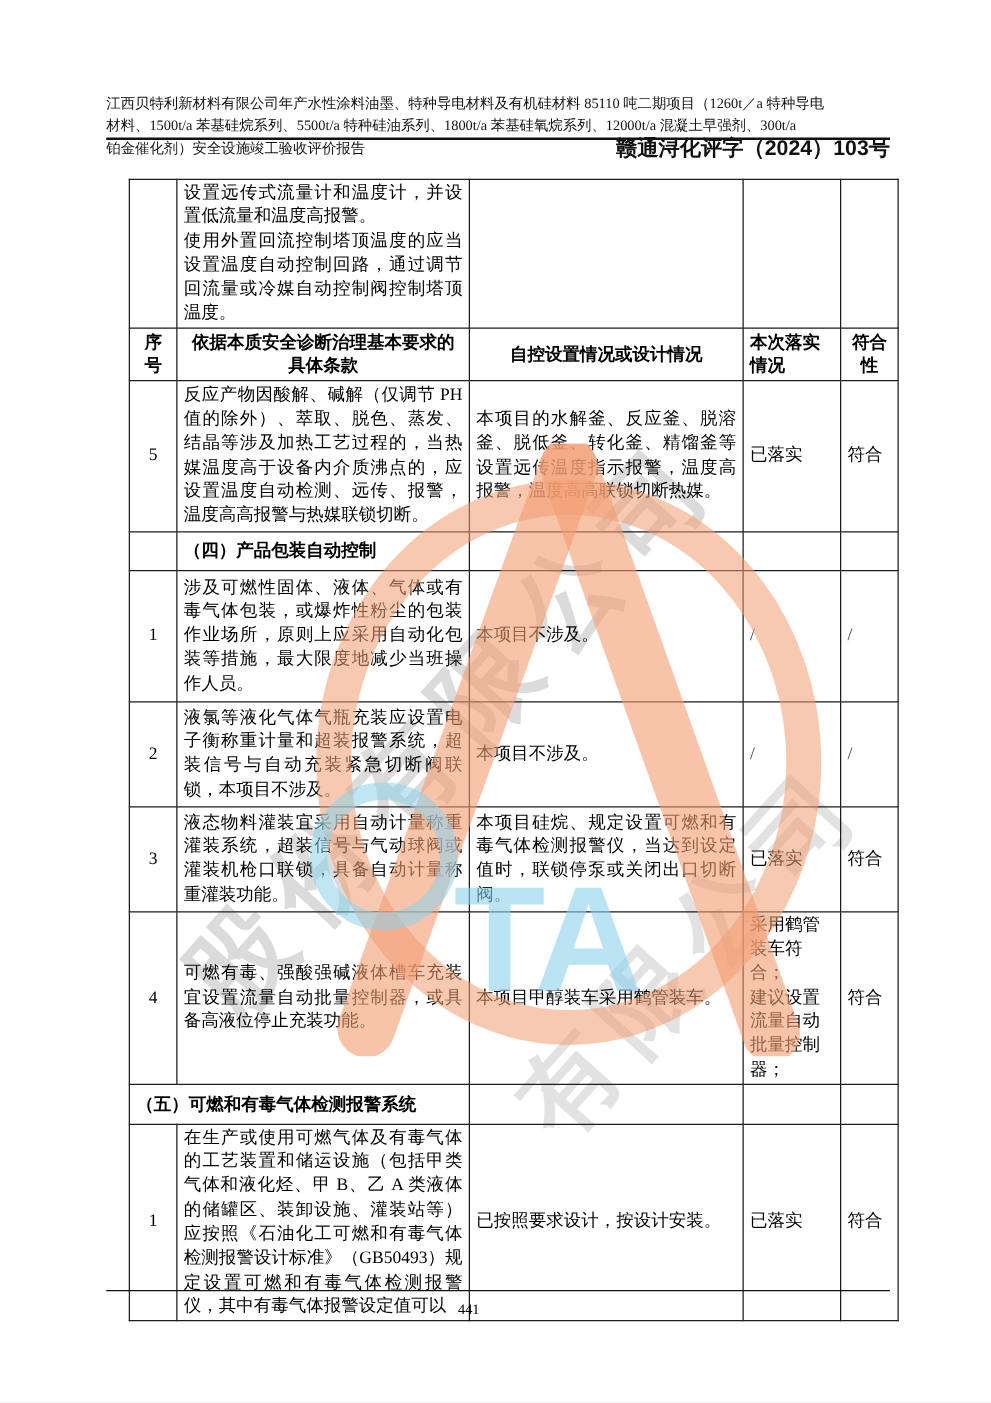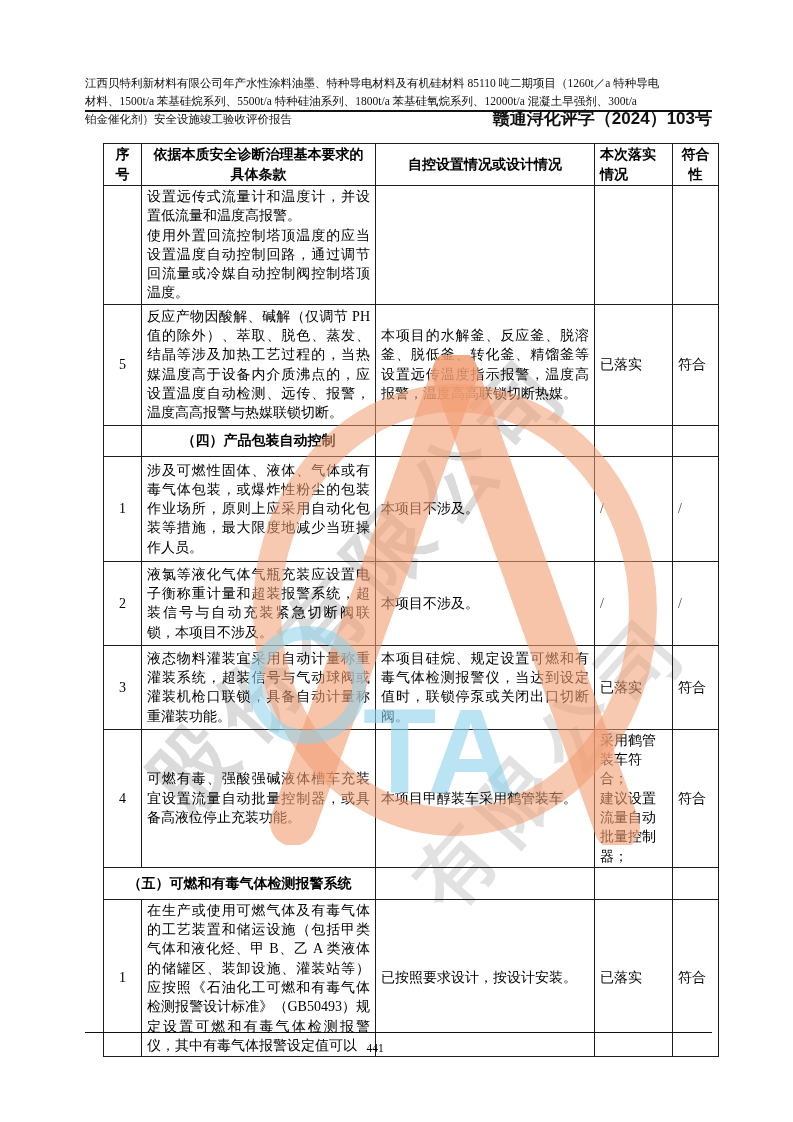--- a/index.html
+++ b/index.html
@@ -54,21 +54,21 @@
   }
   td.th-left { text-align:left; padding:2px 3px; }
   td.num  { text-align:center; }
   td.clause { text-align:justify; vertical-align:top; white-space:pre-line; padding:2px 5px 1px 6px; }
   td.ctrl { text-align:justify; white-space:pre-line; padding:1px 5px 1px 6px; }
   td.impl, td.conf { text-align:left; white-space:pre-line; }
   td.vtop { vertical-align:top; }
   td.slash { color:#444; font-size:13px; }
   td.section {
     font-family:Liberation Sans, sans-serif; font-weight:bold;
-    text-align:center; padding-left:11px; font-size:14px;
+    text-align:left; padding-left:11px; font-size:14px;
   }
   td.section2 { padding-left:22px;margin-left:20px; }
   
   .footer-rule {
     position:absolute; left:85px; top:1032px; width:627px; height:0;
     border-top:1.5px solid #111; z-index:4;
   }
   .page-number {
     position:absolute; left:0; top:1042px; width:750px; text-align:center;
     font-size:11.5px; z-index:4;
@@ -94,35 +94,35 @@
 
   <table class="main">
     <colgroup>
       <col style="width:38px">
         <col style="width:234px">
         <col style="width:219px">
       <col style="width:78px">
         <col style="width:46px">
     </colgroup>
     <tbody>
-        <tr style="height:42px">
-      <td class="th">序号</td>
-      <td class="th">依据本质安全诊断治理基本要求的具体条款</td>
-      <td class="th">自控设置情况或设计情况</td>
-      <td class="th th-left">本次落实情况</td>
-      <td class="th">符合性</td>
-    </tr>
-
-    <tr style="height:114px">
+        <tr style="height:114px">
       <td class="num"></td>
       <td class="clause">设置远传式流量计和温度计，并设置低流量和温度高报警。
 使用外置回流控制塔顶温度的应当设置温度自动控制回路，通过调节回流量或冷媒自动控制阀控制塔顶温度。</td>
       <td class="ctrl"></td>
       <td class="impl"></td>
       <td class="conf"></td>
+    </tr>
+
+    <tr style="height:42px">
+      <td class="th">序号</td>
+      <td class="th">依据本质安全诊断治理基本要求的具体条款</td>
+      <td class="th">自控设置情况或设计情况</td>
+      <td class="th th-left">本次落实情况</td>
+      <td class="th">符合性</td>
     </tr>
 
     <tr style="height:121px">
       <td class="num">5</td>
       <td class="clause">反应产物因酸解、碱解（仅调节 PH 值的除外）、萃取、脱色、蒸发、结晶等涉及加热工艺过程的，当热媒温度高于设备内介质沸点的，应设置温度自动检测、远传、报警，温度高高报警与热媒联锁切断。</td>
       <td class="ctrl">本项目的水解釜、反应釜、脱溶釜、脱低釜、转化釜、精馏釜等设置远传温度指示报警，温度高报警，温度高高联锁切断热媒。</td>
       <td class="impl">已落实</td>
       <td class="conf">符合</td>
     </tr>
 

